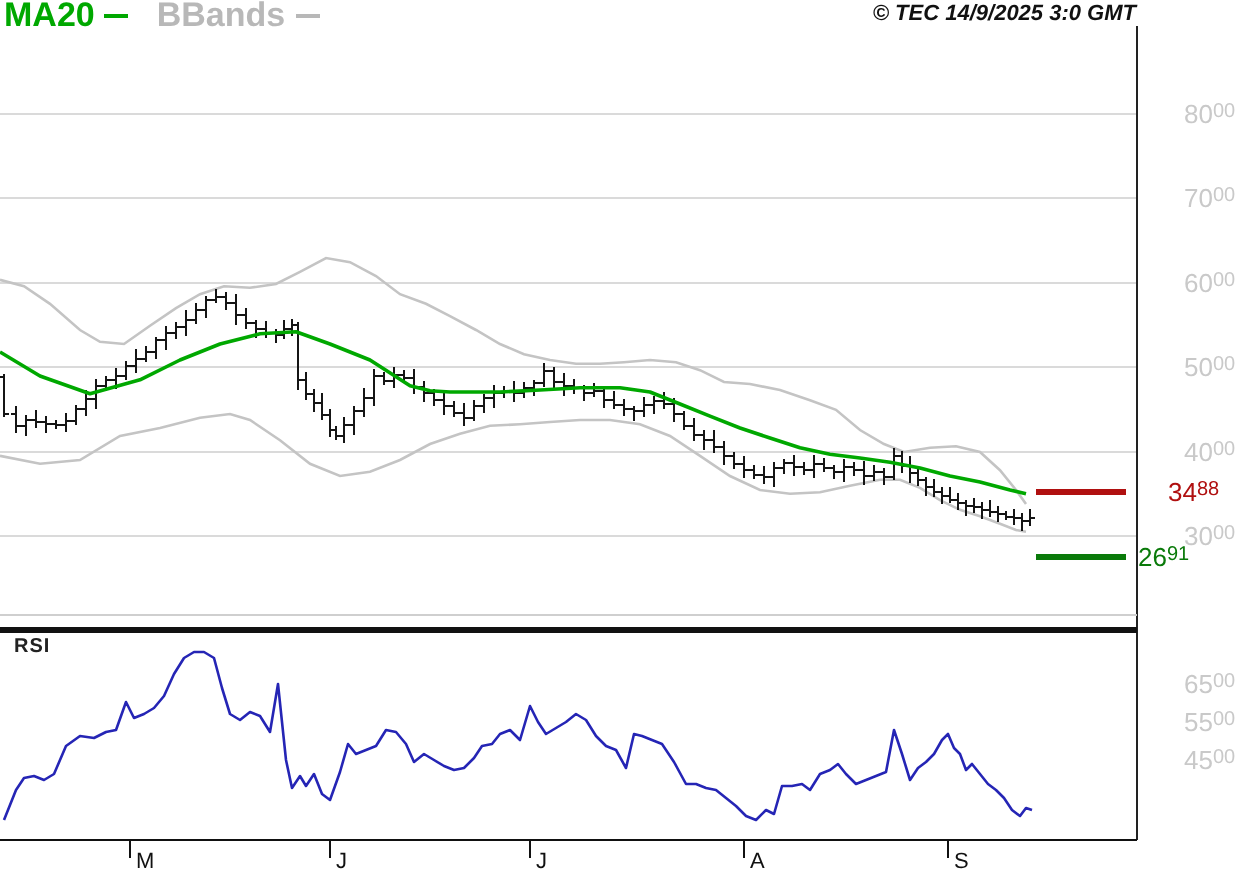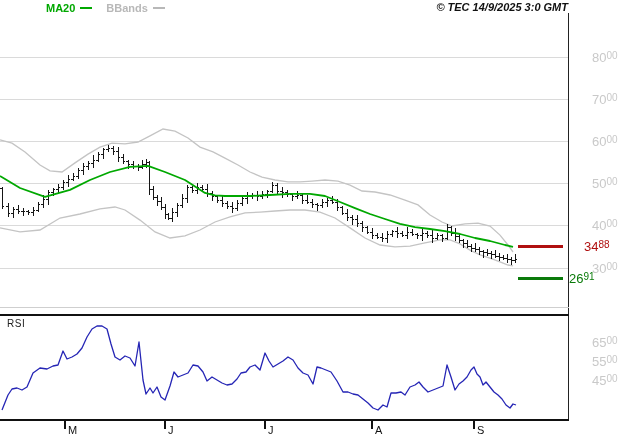--- a/index.html
+++ b/index.html
@@ -1,25 +1,25 @@
 <!DOCTYPE html>
 <html><head>
 <meta charset="utf-8">
 <style>
   html,body{margin:0;padding:0;background:#fff;}
   .chart{
     position:relative;width:627px;height:440px;background:#ffffff;
     font-family:"Liberation Sans","DejaVu Sans",sans-serif;overflow:hidden;
   }
-  .legend{position:absolute;top:2px;left:2px;display:flex;align-items:center;font-size:11px;line-height:12px;margin-left:44px;}
+  .legend{position:absolute;top:2px;left:2px;display:flex;align-items:center;font-size:17px;line-height:12px;}
   .legend .lbl{margin-right:5px;}
   .legend .lbl.ma{font-weight:700;}
   .legend .dash{display:inline-block;width:12px;height:2px;margin-right:14px;}
   .copyright{position:absolute;top:1px;right:59px;font-size:11px;font-style:italic;font-weight:700;color:#111;}
-  .rsi-label{position:absolute;left:7px;top:318px;font-size:10px;font-weight:400;letter-spacing:.5px;color:#222;}
+  .rsi-label{position:absolute;left:7px;top:318px;font-size:10px;font-weight:700;letter-spacing:.5px;color:#222;}
   svg.plot{position:absolute;left:0;top:0;}
 </style>
 </head>
 <body>
 
 <div class="chart">
 
   <div class="legend">
     <span class="lbl ma" style="color: rgb(0, 168, 0);">MA20</span>
     <span class="dash" style="background: rgb(0, 168, 0);"></span>

